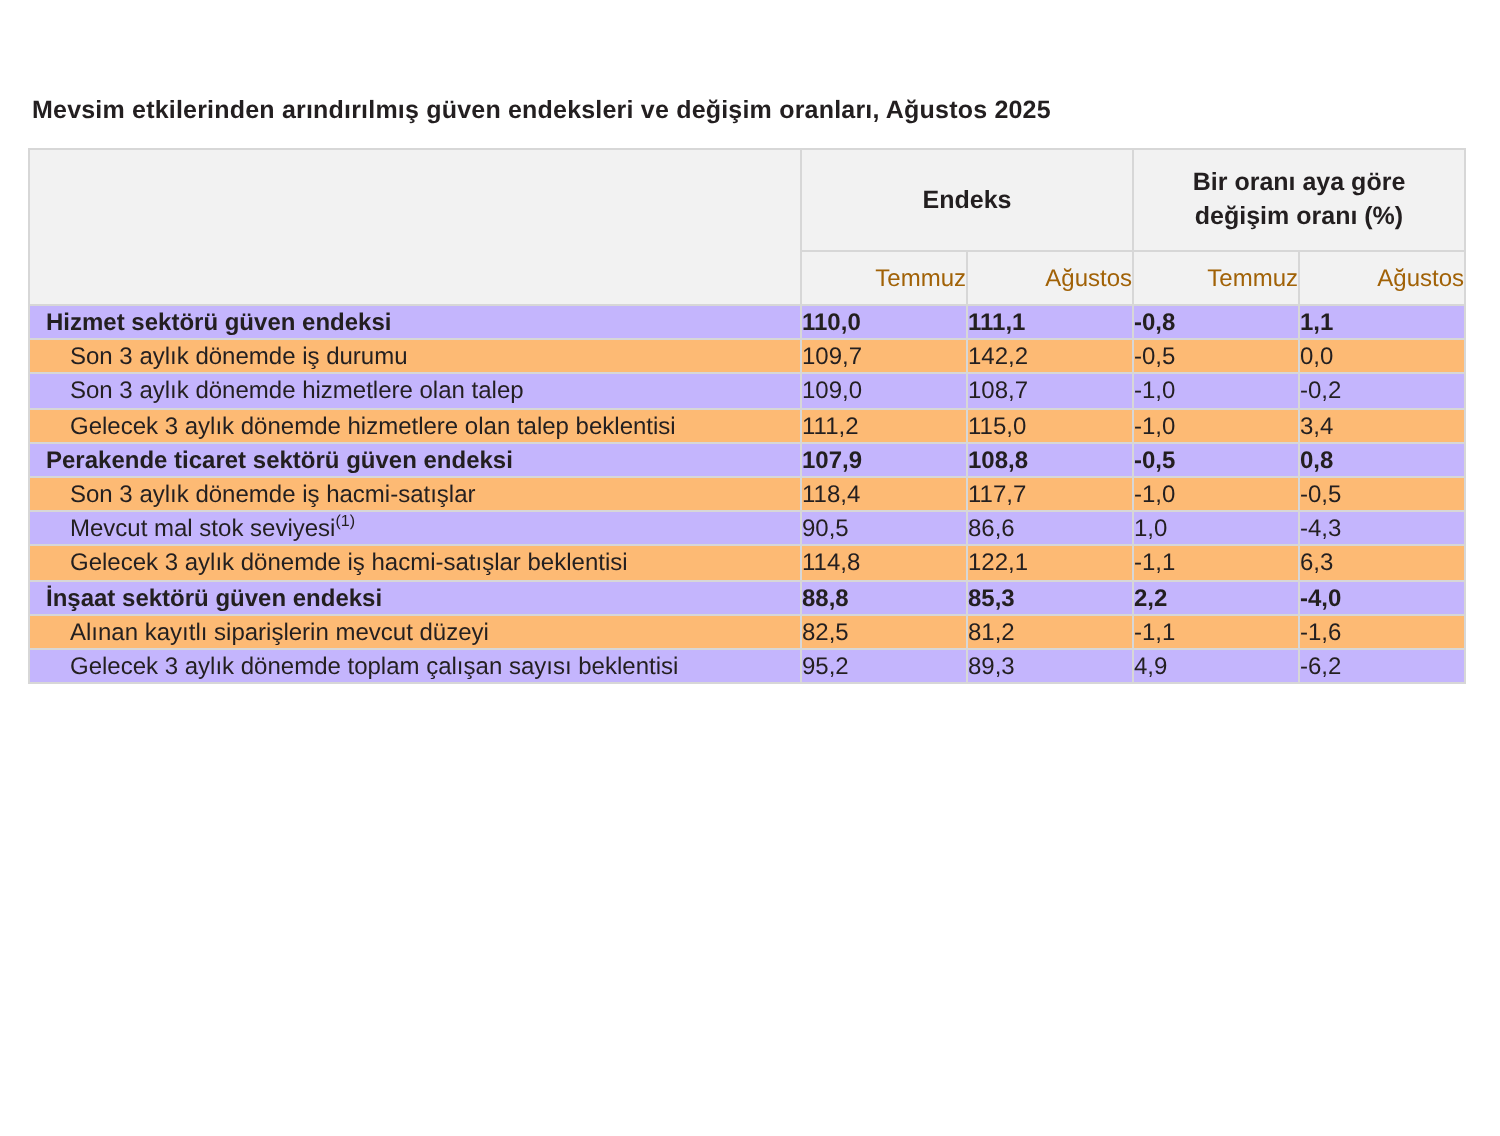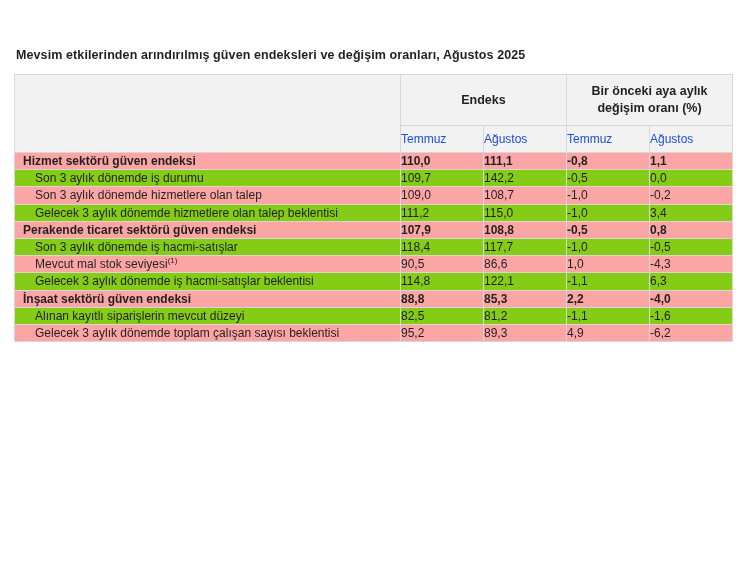--- a/index.html
+++ b/index.html
@@ -53,26 +53,26 @@
     background: #f2f2f2;
     text-align: center;
     font-weight: bold;
     font-size: 12.5px;
     height: 50px;
     padding: 4px 6px;
     line-height: 1.35;
   }
   .hdr-sub {
     background: #f2f2f2;
-    text-align: left;
+    text-align: right;
     font-weight: normal;
     font-size: 12px;
     height: 26px;
     padding: 3px 10px 3px 6px;
-    color: #1d4ed8;
+    color: #a16207;
   }
   tr.row-main td {
     font-weight: bold;
   }
   td.label {
     padding: 7px 8px 7px 8px;
     text-align: left;
     line-height: 1.35;
   }
   td.label.main {
@@ -85,24 +85,24 @@
   td.label.sub.justify {
     text-align: justify;
     text-align-last: left;
     padding-right: 14px;
   }
   td.num {
     padding: 7px 10px 7px 4px;
     white-space: nowrap;
   }
   tr.shade td {
-    background: #84cc16;
+    background: #fdba74;
   }
   tr.plain td {
-    background: #fca5a5;
+    background: #c4b5fd;
   }
   .footnote {
     margin-top: 9px;
     margin-left: 2px;
     font-size: 10.5px;
     color: #3a3a3a;
   }
   sup {
     font-size: 8px;
     vertical-align: super;
@@ -122,21 +122,21 @@
       <col class="c-num">
       <col class="c-num">
       <col class="c-num">
       <col class="c-num">
     </colgroup>
     <thead>
       <tr>
         <th class="hdr-blank" rowspan="2"></th>
         <th class="hdr-group" colspan="2">Endeks</th>
         <th class="hdr-group" colspan="2">
-          <span>Bir önceki aya aylık</span><br>
+          <span>Bir oranı aya göre</span><br>
           <span>değişim oranı (%)</span>
         </th>
       </tr>
       <tr>
         <th class="hdr-sub">Temmuz</th>
         <th class="hdr-sub">Ağustos</th>
         <th class="hdr-sub">Temmuz</th>
         <th class="hdr-sub">Ağustos</th>
       </tr>
     </thead>

